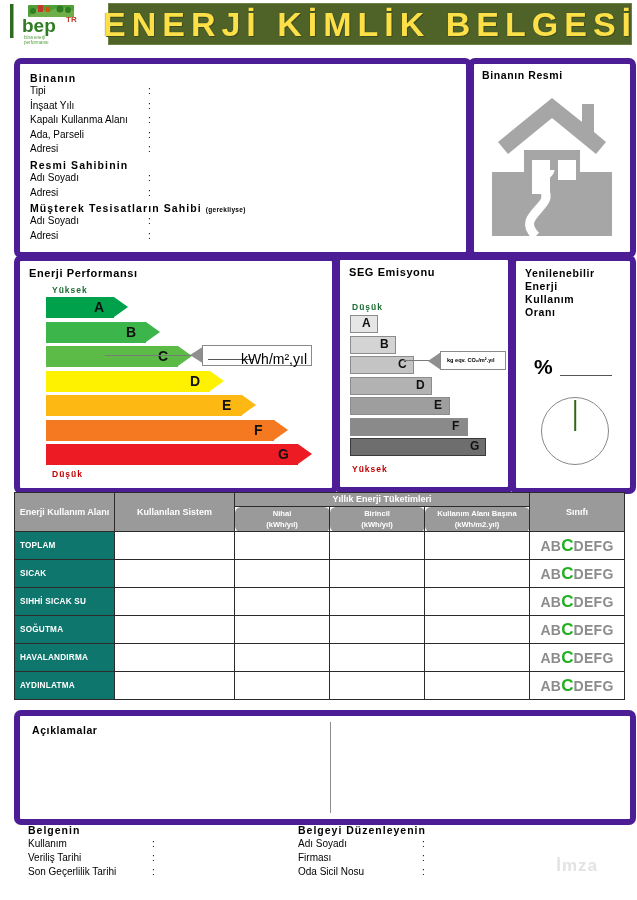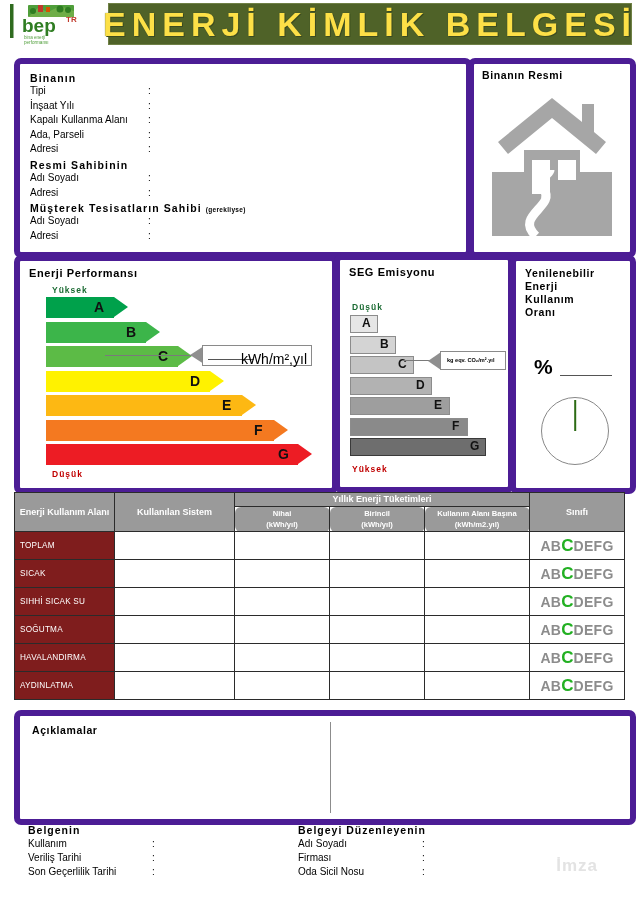--- a/index.html
+++ b/index.html
@@ -87,21 +87,21 @@
   .pctline{position:absolute;left:44px;top:114px;width:52px;border-bottom:1px solid #555;}
   .pie{position:absolute;left:25px;top:136px;width:66px;height:66px;border:1px solid #888;border-radius:50%;}
   .pie .needle{position:absolute;left:50%;top:2px;width:1.6px;height:31px;background:#2c6b14;transform:translateX(-50%);}
 
   
   .tblwrap{position:absolute;left:14px;top:492px;width:610px;}
   table.main{border-collapse:collapse;width:610px;table-layout:fixed;}
   table.main th,table.main td{border:1px solid #2b2b2b;}
   .hd{background:#9a9a9a;color:#fff;font-weight:bold;text-align:center;font-size:9px;line-height:11px;}
   .hd.small{font-size:7.6px;border-radius:6px;}
-  .rowhd{background:#7f1d1d;color:#fff;font-weight:normal;font-size:8.2px;padding-left:5px;height:25px;letter-spacing:.2px;}
+  .rowhd{background:#0f766e;color:#fff;font-weight:bold;font-size:8.2px;padding-left:5px;height:25px;letter-spacing:.2px;}
   .cellblank{background:#fff;height:25px;}
   .classcell{background:#fff;text-align:center;white-space:nowrap;padding:0 2px;}
   .classcell .g{color:#8c8c8c;font-weight:bold;font-size:14px;letter-spacing:.3px;}
   .classcell .hi{color:#22b022;font-weight:bold;font-size:17px;}
 
   
   .acik{left:14px;top:710px;width:610px;height:103px;}
   .acik .t{position:absolute;left:12px;top:8px;font-size:10.5px;}
   .acik .divider{position:absolute;left:310px;top:6px;width:1px;height:91px;background:#8c8c8c;}
 

